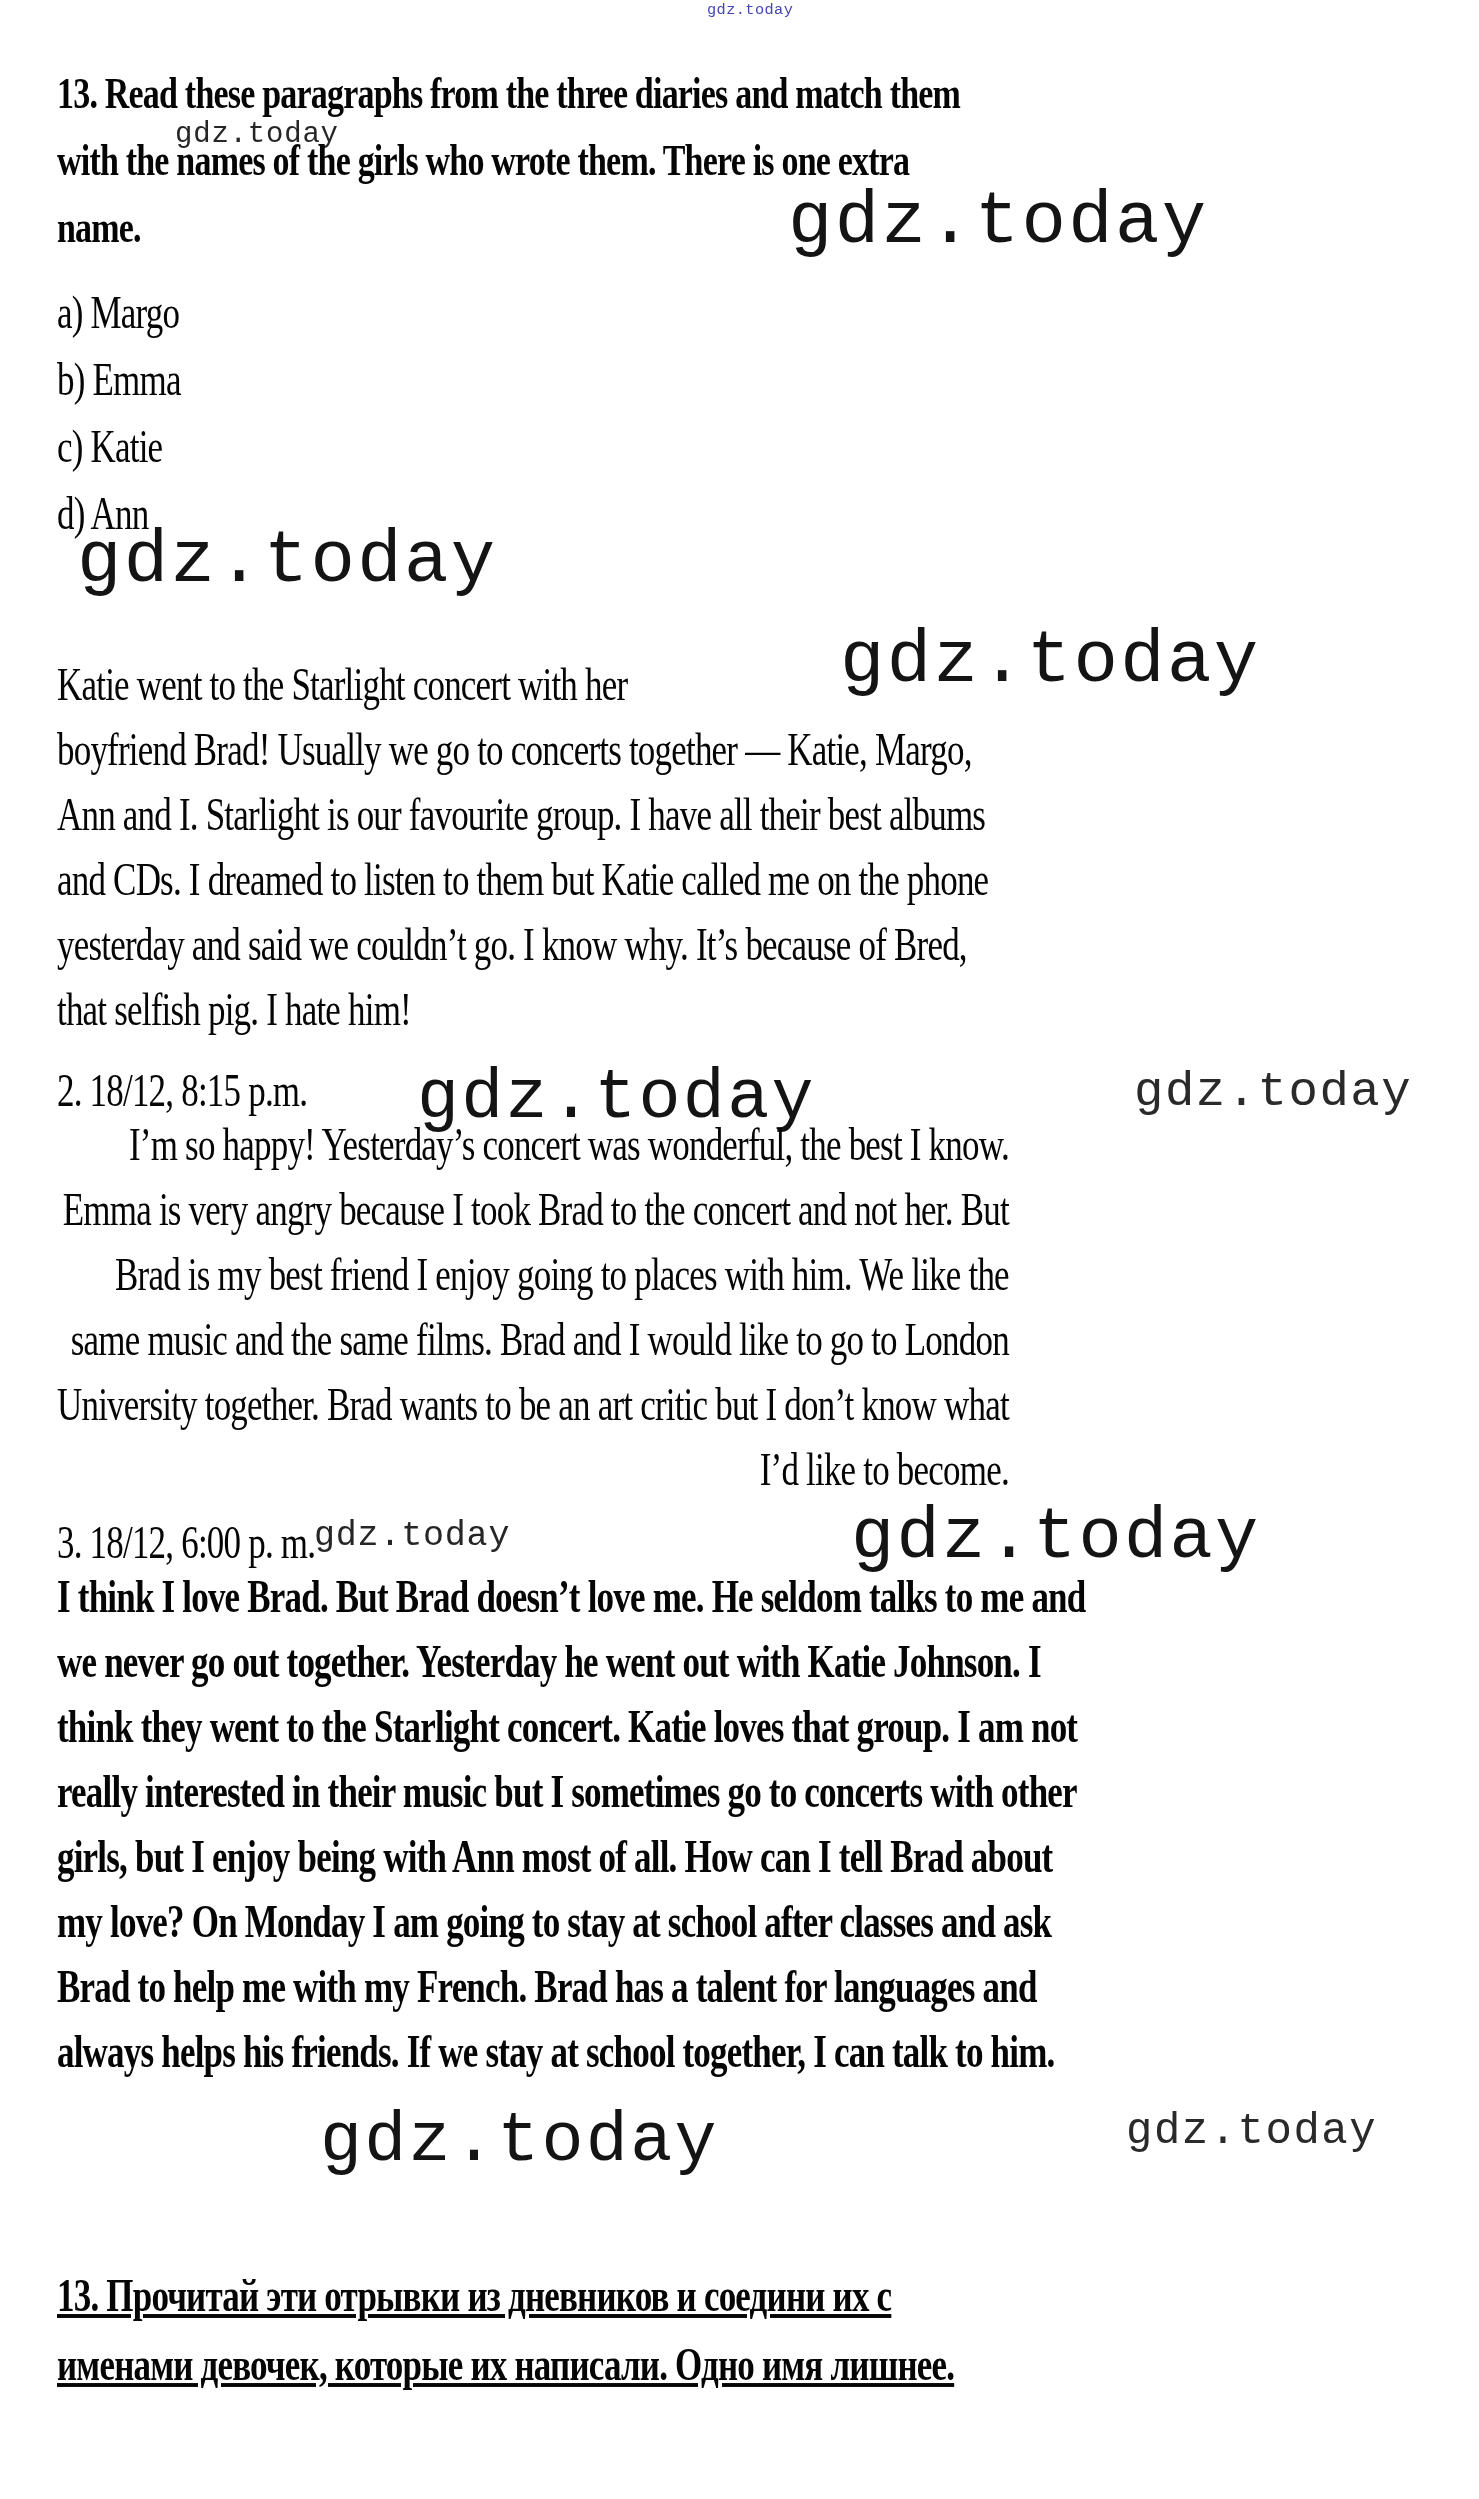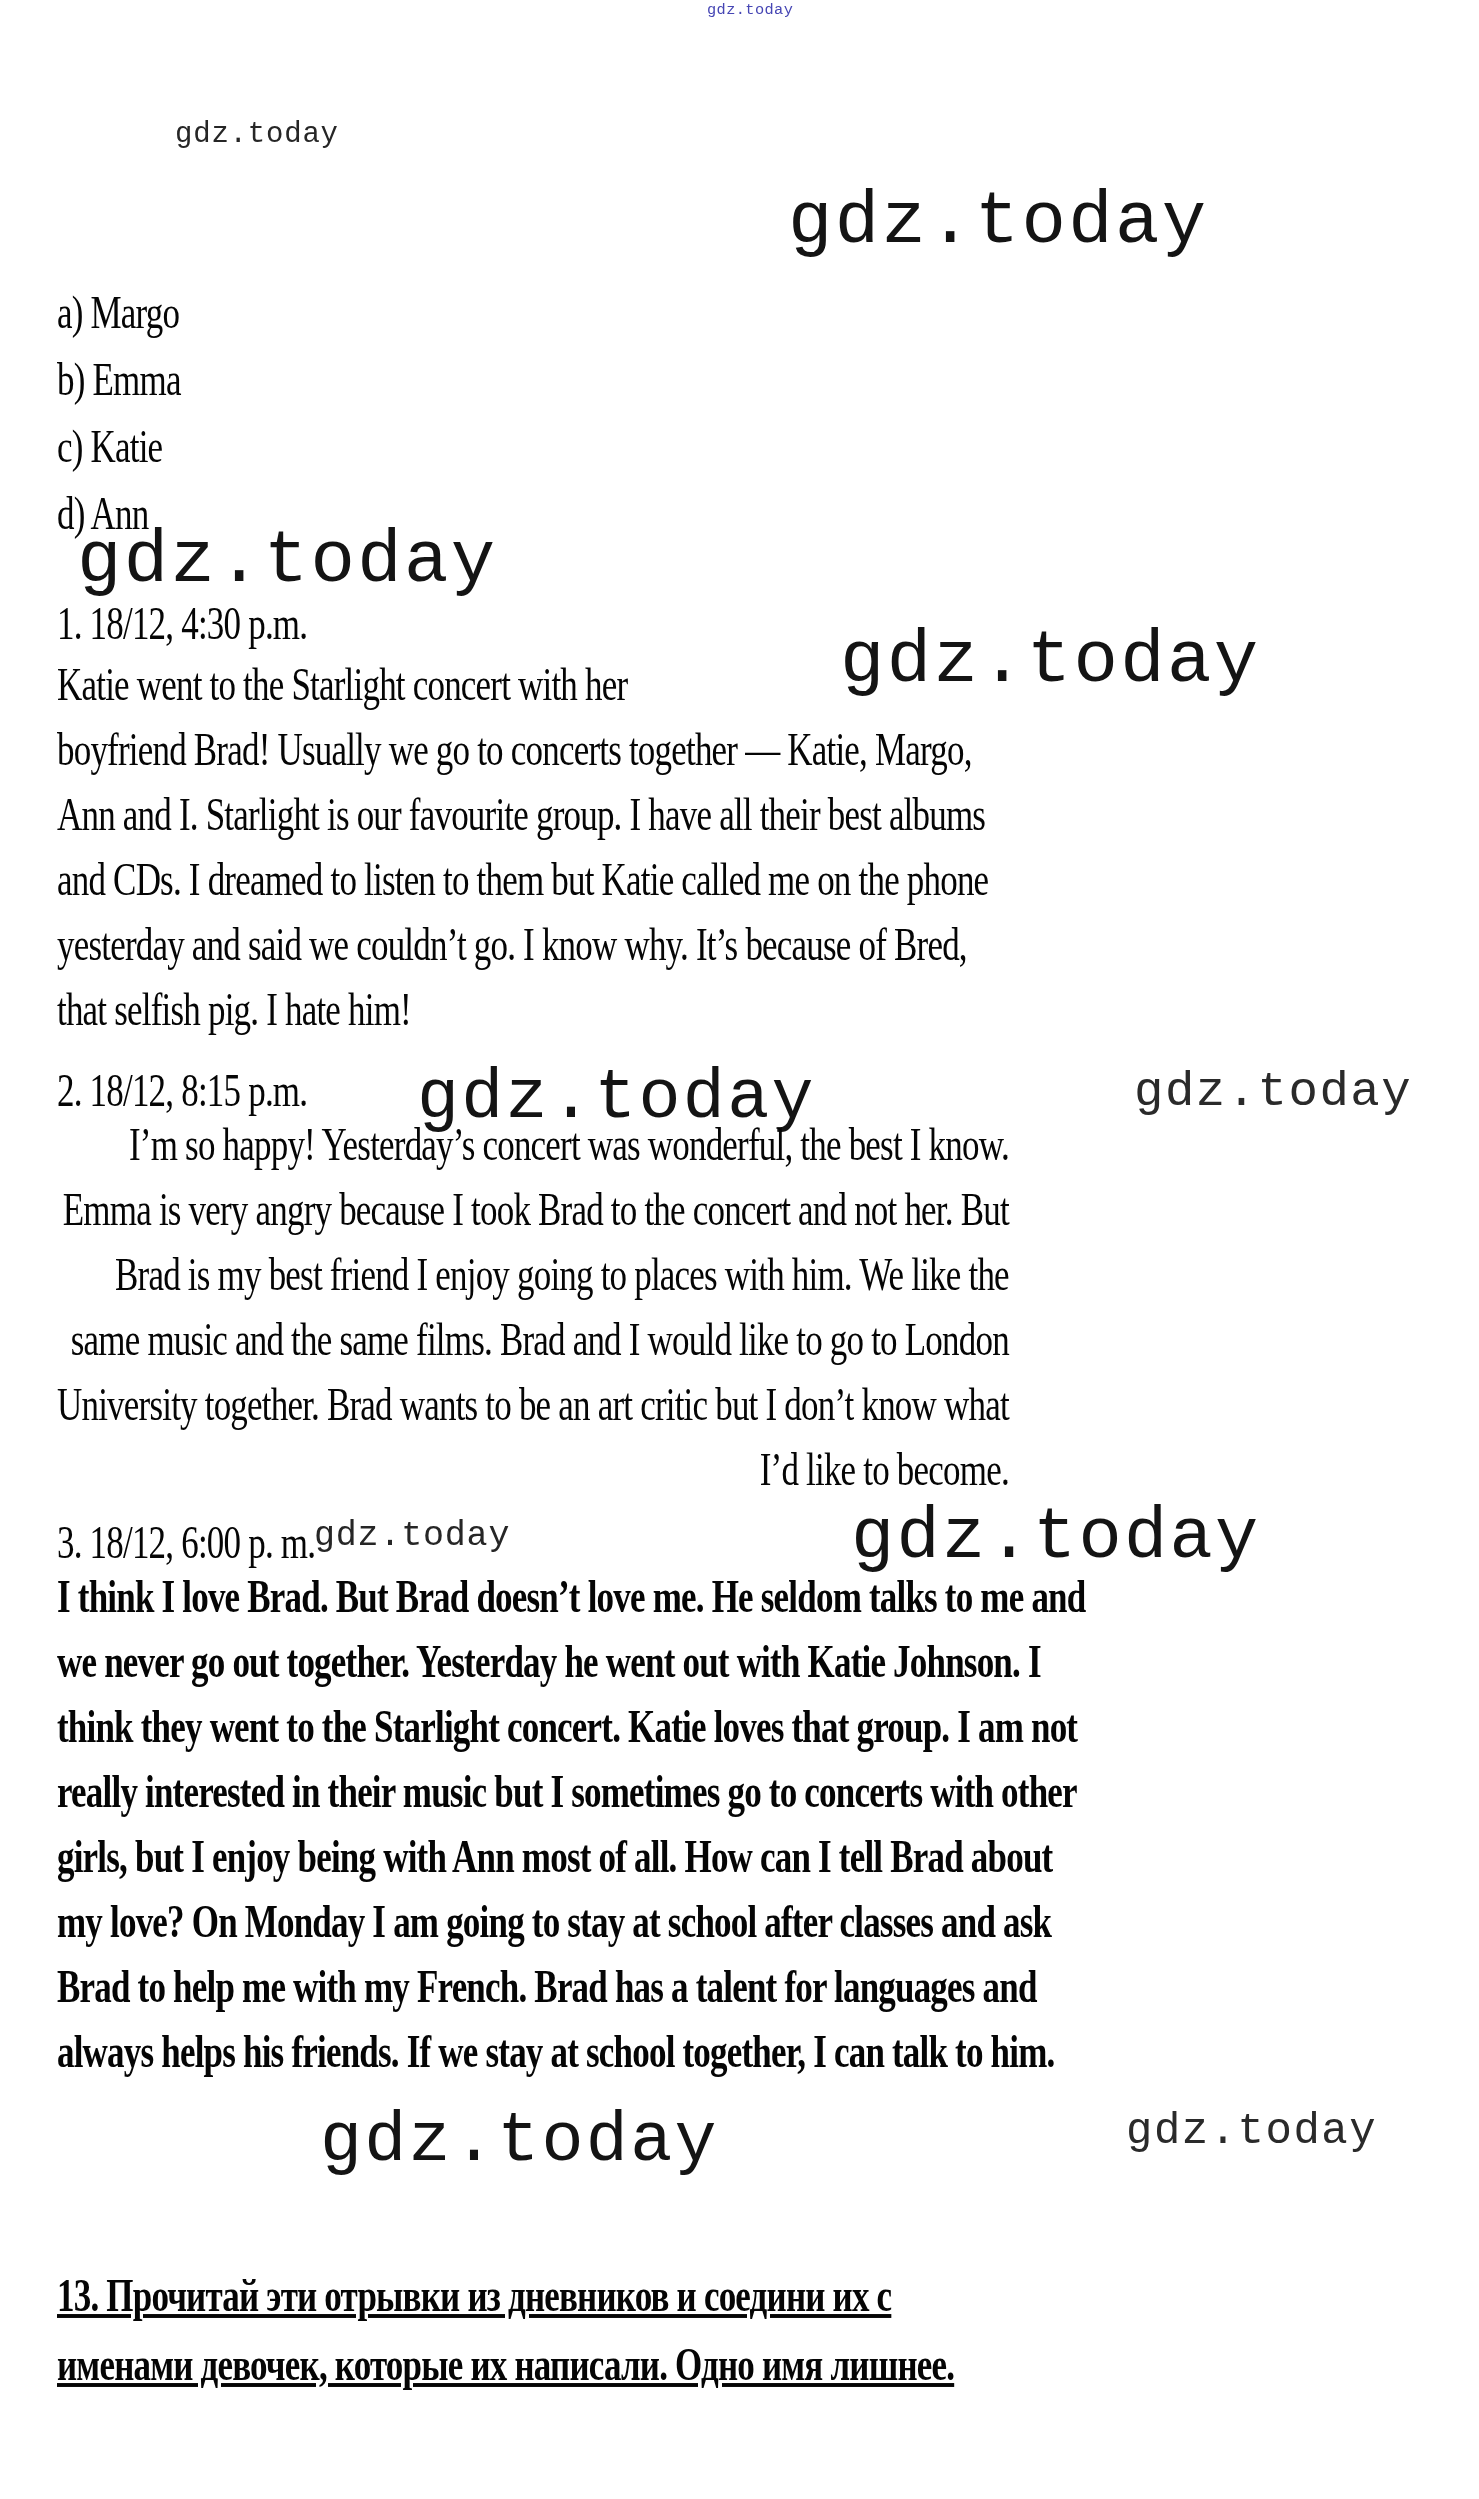--- a/index.html
+++ b/index.html
@@ -66,31 +66,33 @@
   <span class="wm wm-name">gdz.today</span>
   <span class="wm wm-d1">gdz.today</span>
   <span class="wm wm-p1">gdz.today</span>
   <span class="wm wm-d2">gdz.today</span>
   <span class="wm wm-d2r">gdz.today</span>
   <span class="wm wm-d3s">gdz.today</span>
   <span class="wm wm-d3">gdz.today</span>
   <span class="wm wm-botl">gdz.today</span>
   <span class="wm wm-botr">gdz.today</span>
 
+  <div class="block heading">
+    <div class="line stretch">13. Read these paragraphs from the three diaries and match them</div>
+    <div class="line stretch">with the names of the girls who wrote them. There is one extra</div>
+    <div class="line stretch">name.</div>
+  </div>
 
   <div class="block options">
     <div class="line stretch">a) Margo</div>
     <div class="line stretch">b) Emma</div>
     <div class="line stretch">c) Katie</div>
     <div class="line stretch">d) Ann</div>
   </div>
 
-  <div class="block e1h">
-    <div class="line stretch">1. 18/12, 4:30 p.m.</div>
-  </div>
   <div class="block e1b">
     <div class="line stretch">Katie went to the Starlight concert with her</div>
     <div class="line stretch">boyfriend Brad! Usually we go to concerts together — Katie, Margo,</div>
     <div class="line stretch">Ann and I. Starlight is our favourite group. I have all their best albums</div>
     <div class="line stretch">and CDs. I dreamed to listen to them but Katie called me on the phone</div>
     <div class="line stretch">yesterday and said we couldn’t go. I know why. It’s because of Bred,</div>
     <div class="line stretch">that selfish pig. I hate him!</div>
   </div>
 
   <div class="block e2h">

